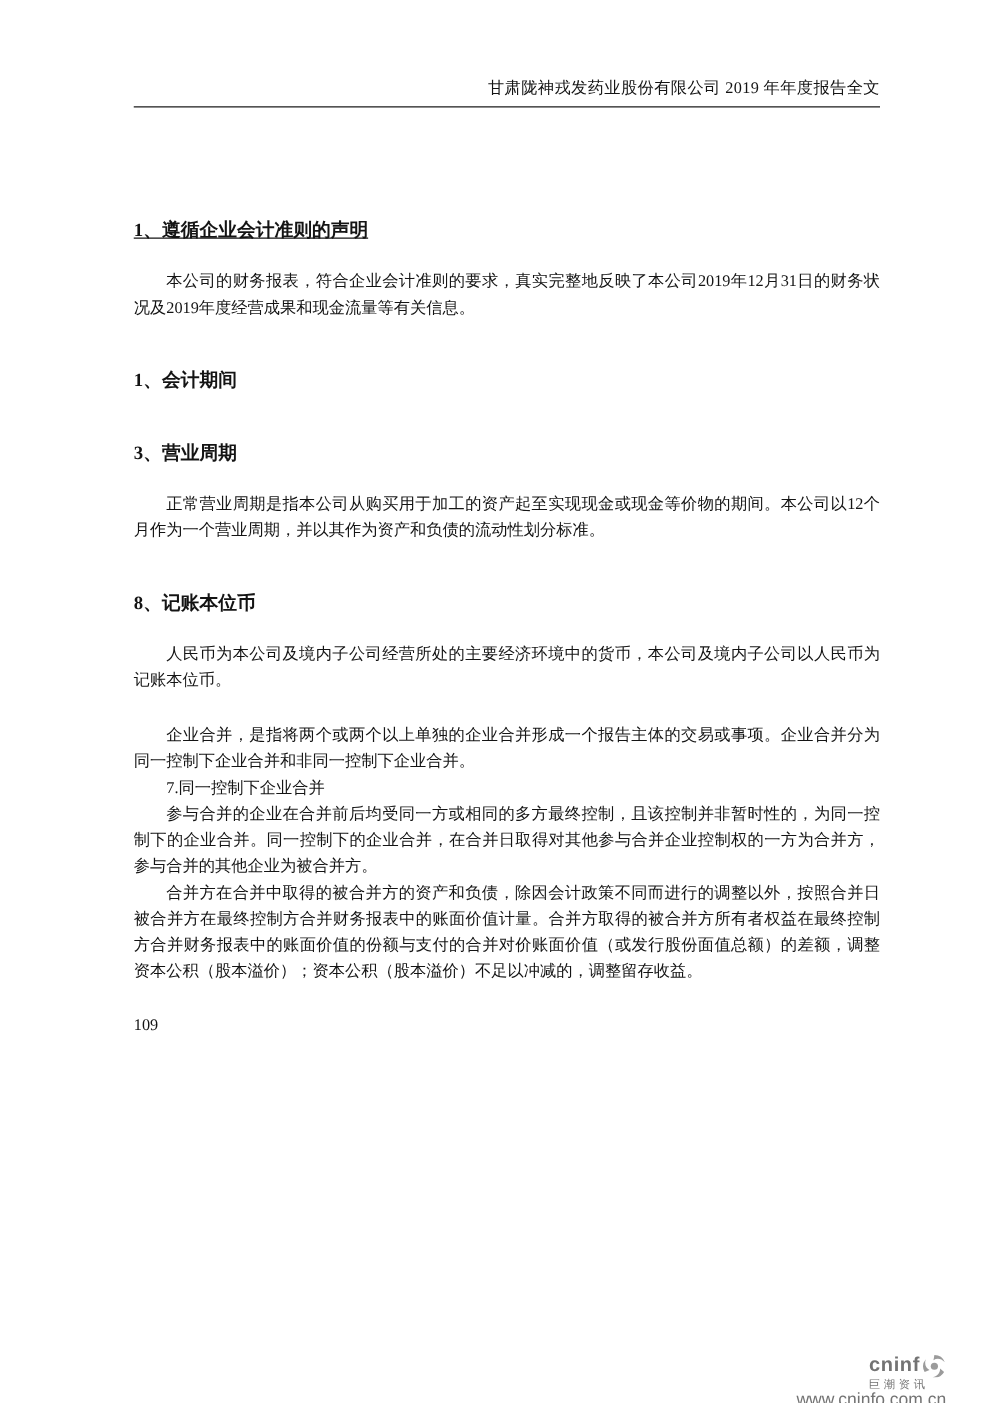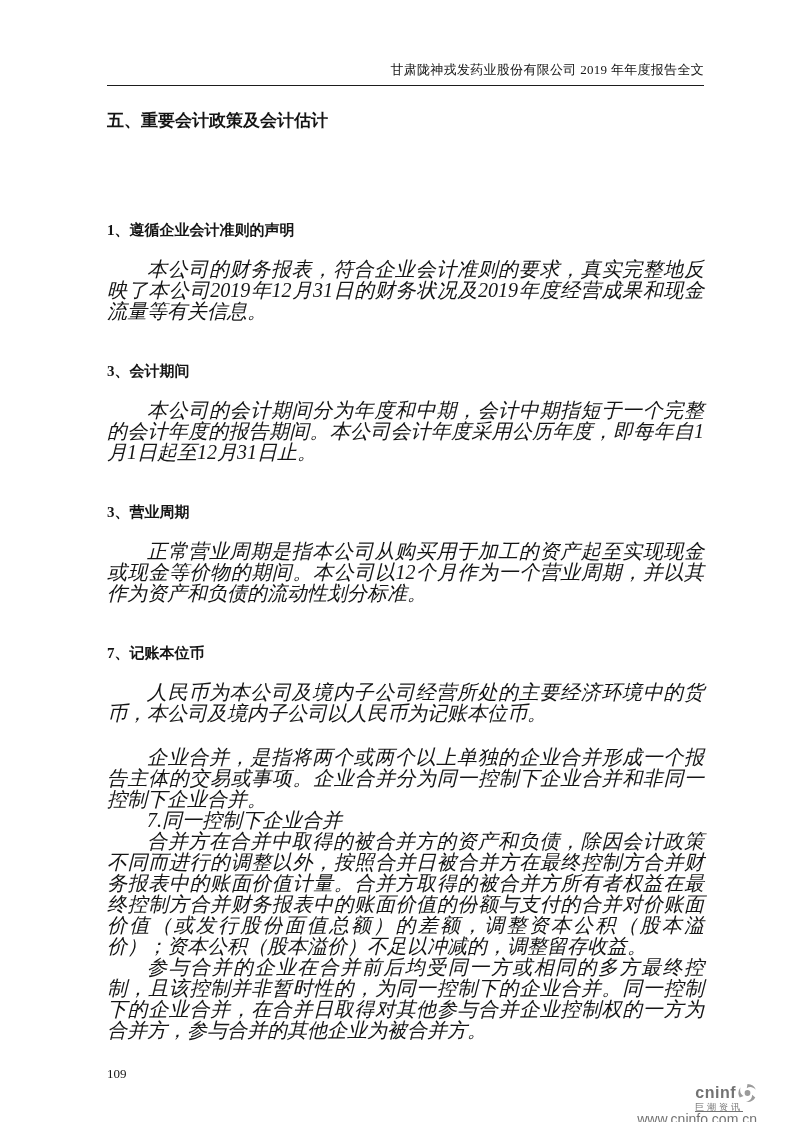--- a/index.html
+++ b/index.html
@@ -39,28 +39,28 @@
     margin: 26px 0 0 0;
   }
   .section-heading {
     font-size: 15px;
     line-height: 18px;
     font-weight: bold;
     margin: 40px 0 0 0;
   }
   .section-first .section-heading {
     margin-top: 90px;
+    text-decoration: underline;
   }
   .body-para {
-    font-size: 20px;
+    font-size: 13px;
     line-height: 21px;
     margin: 20px 0 0 0;
     text-indent: 2em;
     text-align: justify;
-    font-style: italic;
   }
   .section-merged .body-para {
     margin-top: 0;
   }
   .section-merged .body-para.first {
     margin-top: 23px;
   }
   .page-number {
     text-align: left;
     font-size: 13px;
@@ -90,65 +90,62 @@
   .wm-swirl {
     display: inline-block;
     width: 19px;
     height: 18px;
   }
   .wm-cn {
     font-size: 9px;
     letter-spacing: 3px;
     line-height: 11px;
     margin-right: 14px;
-    text-decoration: underline;
   }
   .wm-url {
     font-size: 14px;
     line-height: 13px;
     text-align: center;
   }
 </style>
 </head>
 <body>
 
 <div class="page">
 
   <header class="page-header">
     <span>甘肃陇神戎发药业股份有限公司 2019 年年度报告全文</span>
   </header>
 
-  <h1 class="doc-title">五、重要会计政策及会计估计</h1>
 
 
   <section class="section-first">
     <h2 class="section-heading">1、遵循企业会计准则的声明</h2>
     <p class="body-para">本公司的财务报表，符合企业会计准则的要求，真实完整地反映了本公司2019年12月31日的财务状况及2019年度经营成果和现金流量等有关信息。</p>
   </section>
 
   <section>
-    <h2 class="section-heading">3、会计期间</h2>
-    <p class="body-para">本公司的会计期间分为年度和中期，会计中期指短于一个完整的会计年度的报告期间。本公司会计年度采用公历年度，即每年自1月1日起至12月31日止。</p>
+    <h2 class="section-heading">1、会计期间</h2>
   </section>
 
   <section>
     <h2 class="section-heading">3、营业周期</h2>
     <p class="body-para">正常营业周期是指本公司从购买用于加工的资产起至实现现金或现金等价物的期间。本公司以12个月作为一个营业周期，并以其作为资产和负债的流动性划分标准。</p>
   </section>
 
   <section>
-    <h2 class="section-heading">7、记账本位币</h2>
+    <h2 class="section-heading">8、记账本位币</h2>
     <p class="body-para">人民币为本公司及境内子公司经营所处的主要经济环境中的货币，本公司及境内子公司以人民币为记账本位币。</p>
   </section>
 
   <section class="section-merged">
     <p class="body-para first">企业合并，是指将两个或两个以上单独的企业合并形成一个报告主体的交易或事项。企业合并分为同一控制下企业合并和非同一控制下企业合并。</p>
     <p class="body-para">7.同一控制下企业合并</p>
+    <p class="body-para">参与合并的企业在合并前后均受同一方或相同的多方最终控制，且该控制并非暂时性的，为同一控制下的企业合并。同一控制下的企业合并，在合并日取得对其他参与合并企业控制权的一方为合并方，参与合并的其他企业为被合并方。</p>
     <p class="body-para">合并方在合并中取得的被合并方的资产和负债，除因会计政策不同而进行的调整以外，按照合并日被合并方在最终控制方合并财务报表中的账面价值计量。合并方取得的被合并方所有者权益在最终控制方合并财务报表中的账面价值的份额与支付的合并对价账面价值（或发行股份面值总额）的差额，调整资本公积（股本溢价）；资本公积（股本溢价）不足以冲减的，调整留存收益。</p>
-    <p class="body-para">参与合并的企业在合并前后均受同一方或相同的多方最终控制，且该控制并非暂时性的，为同一控制下的企业合并。同一控制下的企业合并，在合并日取得对其他参与合并企业控制权的一方为合并方，参与合并的其他企业为被合并方。</p>
   </section>
 
   <div class="page-number">109</div>
 
   <div class="watermark">
     <div class="wm-brand-row">
       <span class="wm-brand">cninf</span>
       <span class="wm-swirl">
         <svg width="19" height="18" viewBox="0 0 20 20" aria-hidden="true">
           <g fill="#9b9b9b">

